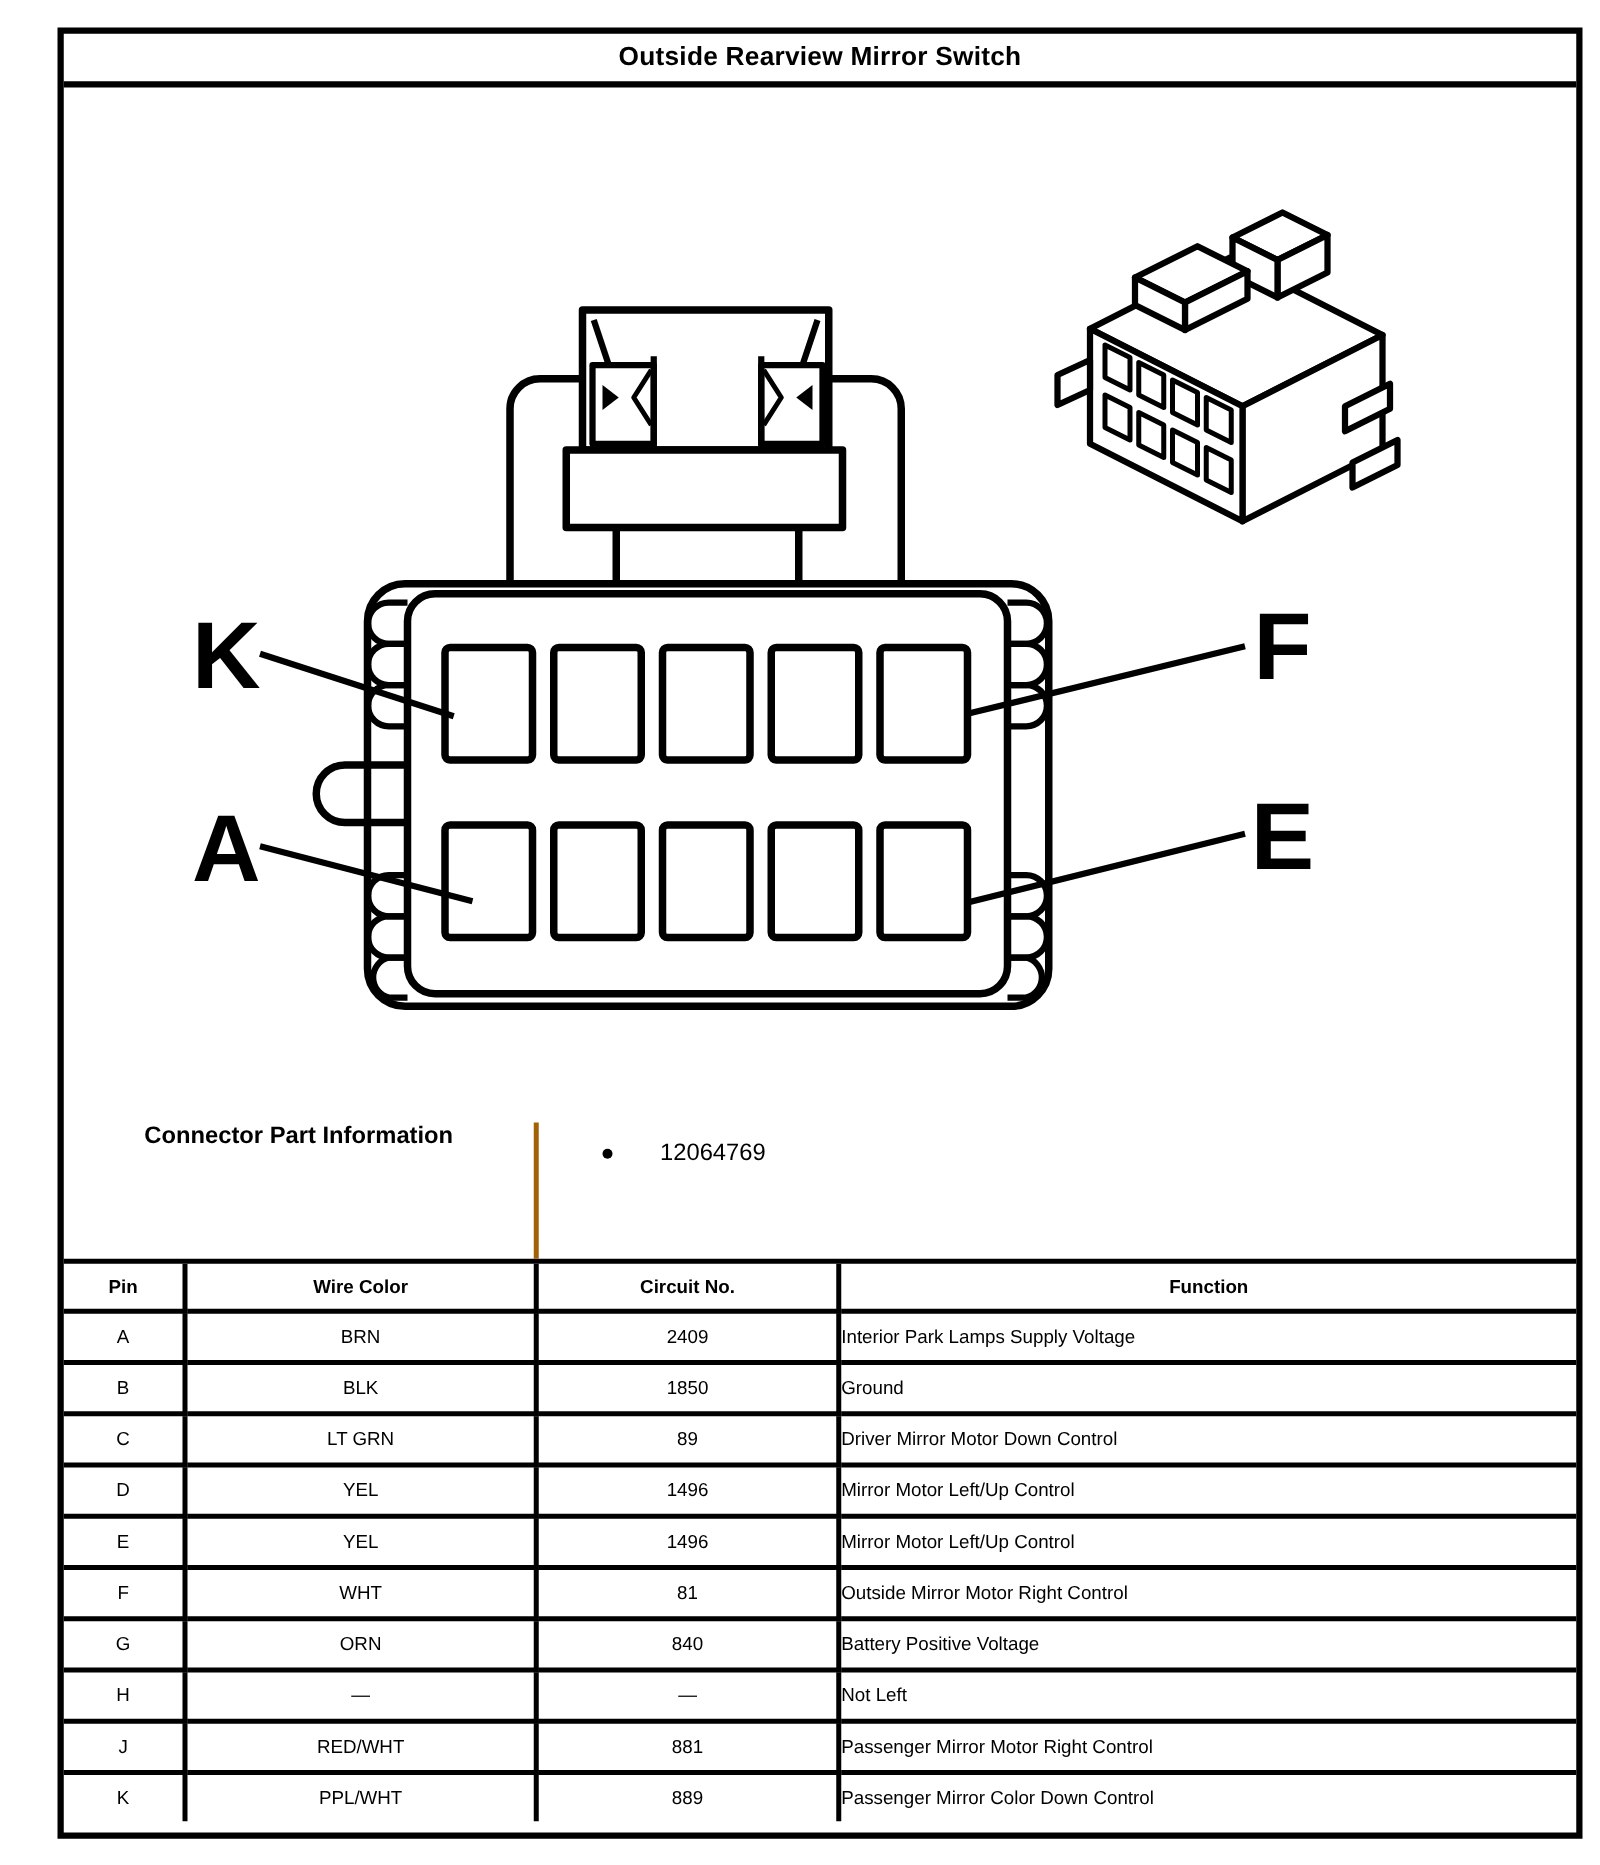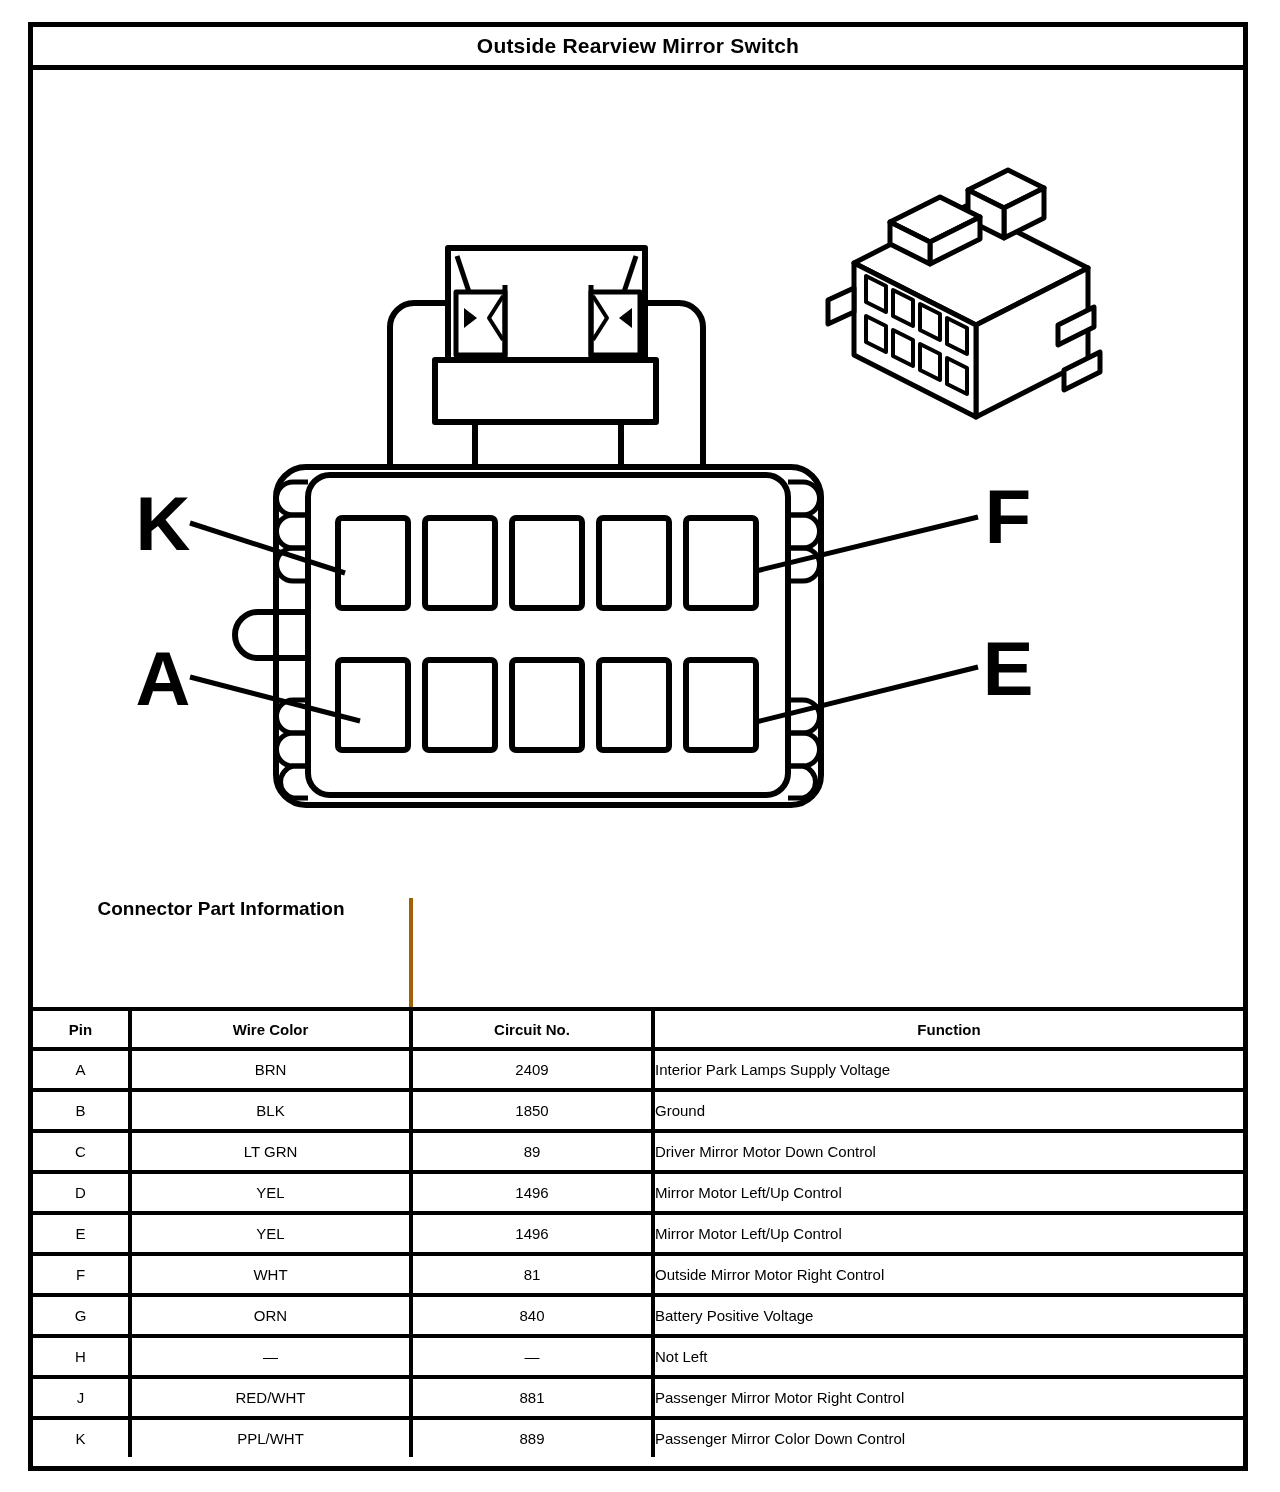--- a/index.html
+++ b/index.html
@@ -1,17 +1,17 @@
 <!DOCTYPE html>
 <html><head>
 <meta charset="utf-8">
 <style>
   html,body{margin:0;padding:0;background:#fff;}
   body{width:1280px;height:1492px;position:relative;font-family:"Liberation Sans",sans-serif;color:#000;}
-  #frame{position:absolute;left:28px;top:22px;width:1220px;height:1449px;border:5px solid #000;box-sizing:border-box;background:#fff;}
+  #frame{position:absolute;left:46px;top:22px;width:1220px;height:1449px;border:5px solid #000;box-sizing:border-box;background:#fff;}
   .title-row{height:38px;border-bottom:5px solid #000;display:flex;align-items:center;justify-content:center;}
   .title-row .t{font-size:21px;font-weight:bold;letter-spacing:0.2px;}
   .diagram{height:828px;position:relative;overflow:hidden;}
   .diagram svg{position:absolute;left:0;top:0;}
   .partinfo{height:113px;border-bottom:4px solid #000;display:flex;box-sizing:border-box;}
   .partinfo .left{width:376px;border-right:4px solid #a16207;display:flex;align-items:flex-start;justify-content:center;box-sizing:content-box;}
   .partinfo .left .lbl{font-size:19px;font-weight:bold;text-align:center;}
   .partinfo .right{flex:1;padding-top:13px;}
   .partinfo ul{list-style:none;margin:0;padding:0;}
   .partinfo li{position:relative;padding-left:97px;font-size:19px;line-height:24px;margin-bottom:10px;}
@@ -154,20 +154,21 @@
       </g>
     </svg>
   </div>
 
   <div class="partinfo">
     <div class="left">
       <span class="lbl">Connector Part Information</span>
     </div>
     <div class="right">
       <ul>
+        <li>12064769</li>
       </ul>
     </div>
   </div>
 
   <table class="pins">
     <colgroup>
         <col style="width:97px">
         <col style="width:281px">
         <col style="width:242px">
         <col style="width:590px">

